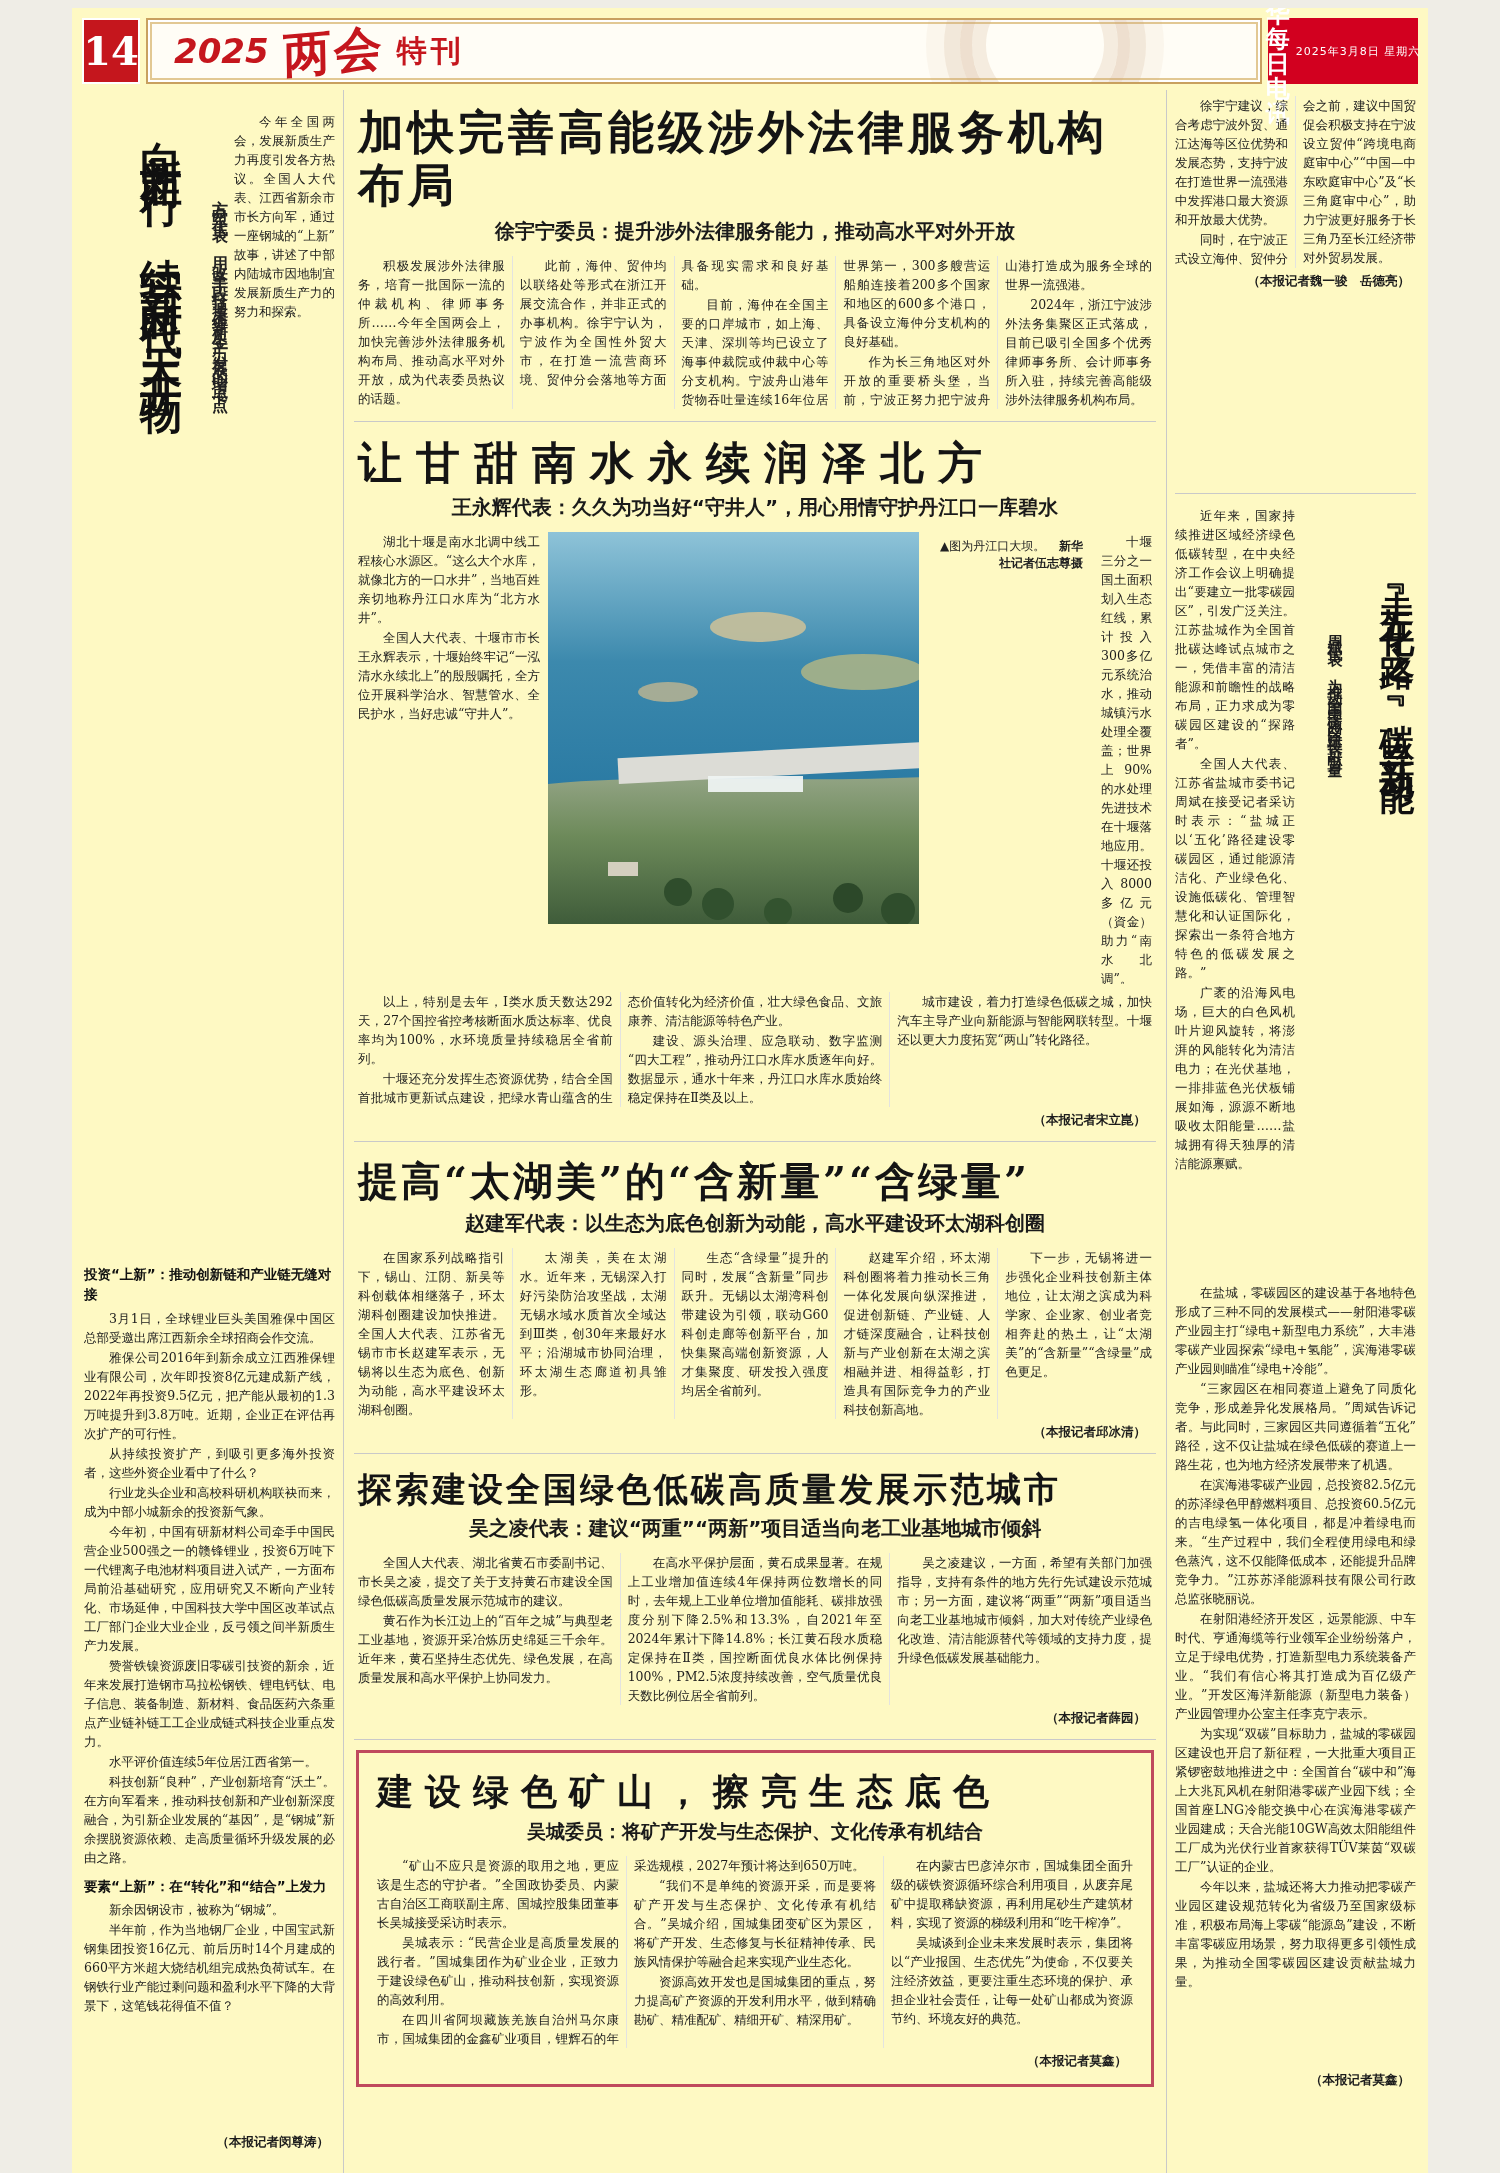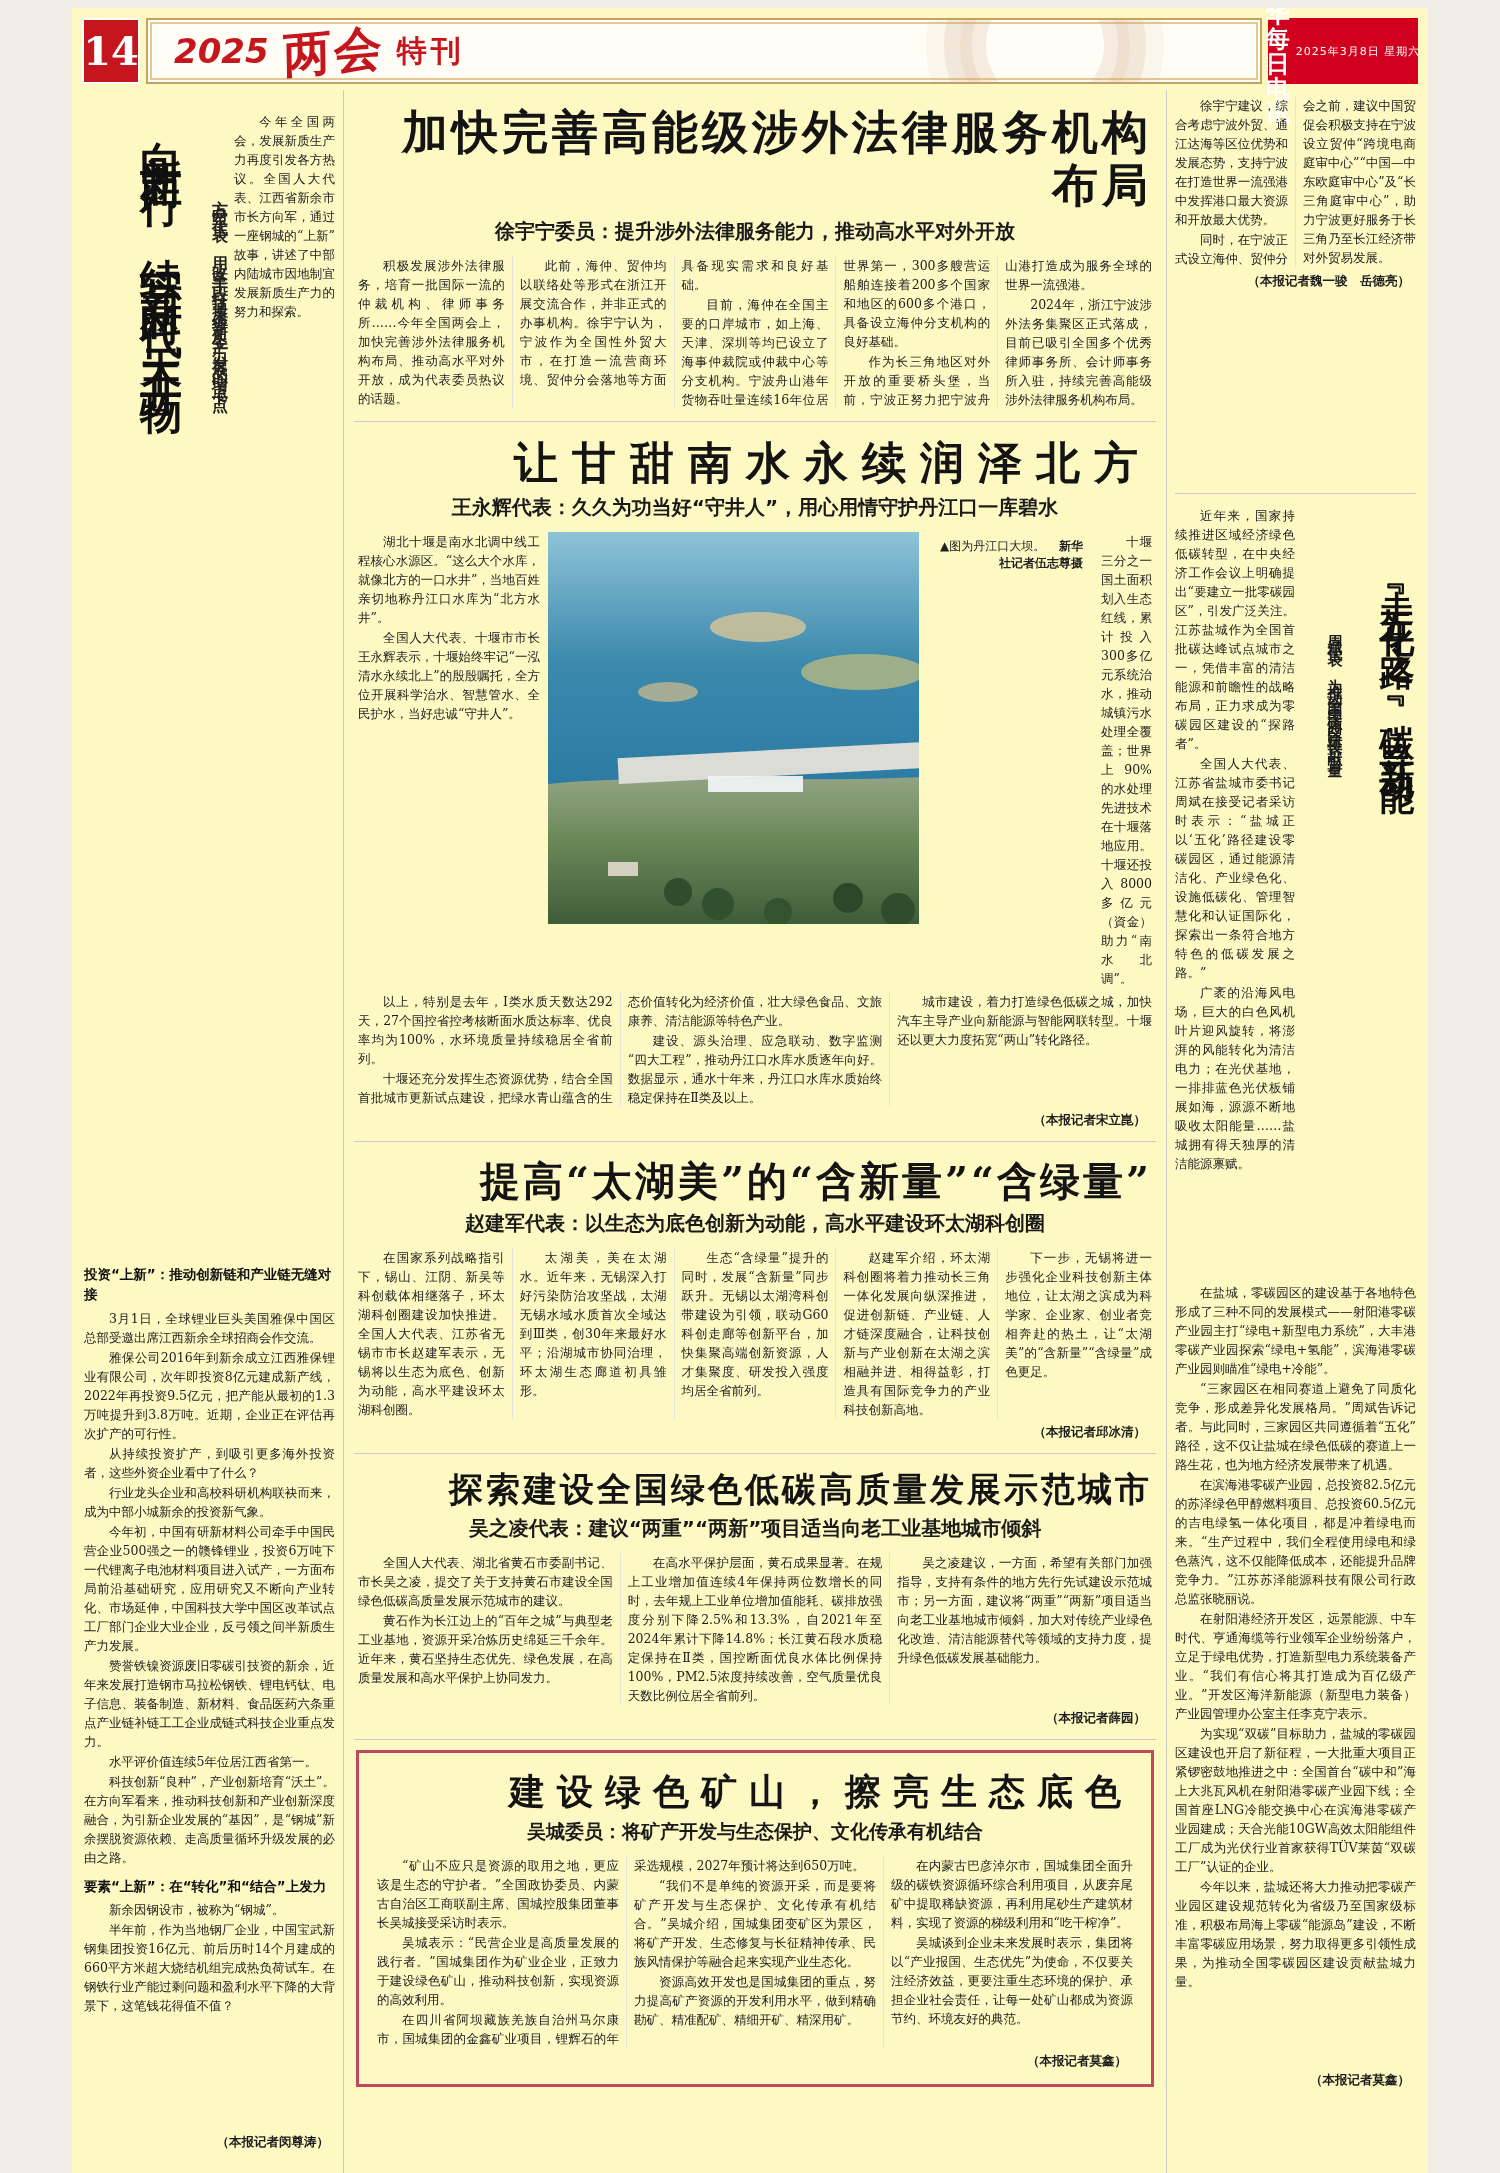--- a/index.html
+++ b/index.html
@@ -42,21 +42,21 @@
   .c2{column-count:2}.c3{column-count:3}.c5{column-count:5}
   
   .vt{writing-mode:vertical-rl;text-orientation:upright}
   .la-top{display:flex;height:1155px;overflow:hidden;padding-top:14px}
   .vt-title{width:100px;font:700 42px/1.1 var(--serif);letter-spacing:15px;color:#101010}
   .vt-sub{width:46px;font:700 16px/1.2 var(--sans);letter-spacing:7px;padding-top:78px;color:#222}
   .la-topbody{flex:1;overflow:hidden;padding-left:4px;padding-top:4px}
   .la-bottom{overflow:hidden;height:880px;padding-top:6px}
   
   .band{padding:8px 4px 12px;border-bottom:1px solid var(--rule)}
-  .h-main{font:700 46px/1.15 var(--serif);text-align:right;color:#141414;letter-spacing:4px;margin:8px 0 6px}
+  .h-main{font:700 46px/1.15 var(--serif);text-align:left;color:#141414;letter-spacing:4px;margin:8px 0 6px}
   .h-sub{font:600 20px/1.3 var(--sans);text-align:center;margin:2px 0 12px;color:#1a1a1a}
   .band-b .h-main{letter-spacing:14px;font-size:44px}
   .band-c .h-main{font-size:40px;letter-spacing:3px}
   .band-d .h-main{font-size:34px;letter-spacing:3px}
   .band-e{border:3px solid #bf4a5e;margin:10px 2px 0;padding:10px 18px 14px;border-radius:0}
   .band-e .h-main{font-size:36px;letter-spacing:12px}
   .band-e .h-sub{font-size:19px}
   
   .b-row{display:flex;gap:8px;height:452px;overflow:hidden}
   .b-left{width:182px;overflow:hidden}

